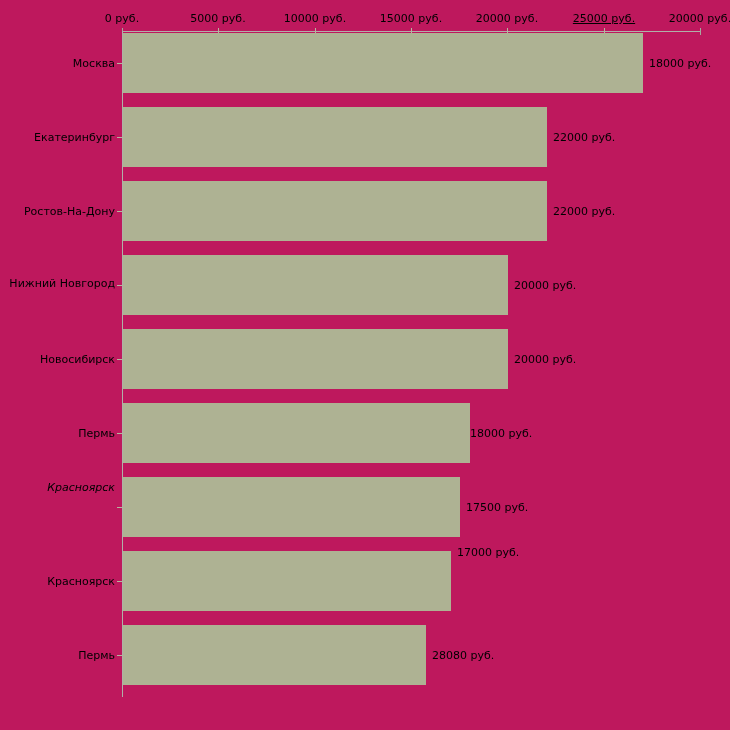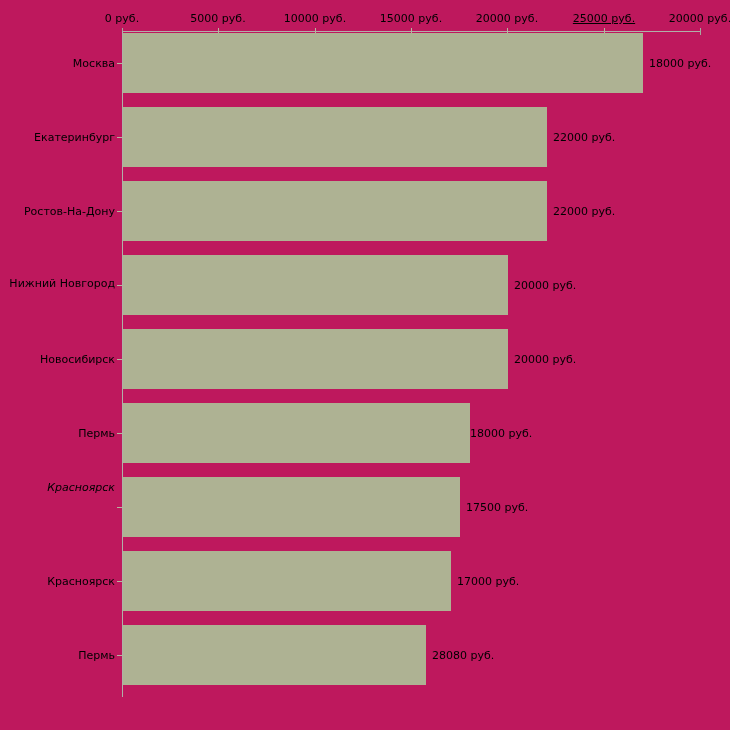--- a/index.html
+++ b/index.html
@@ -152,17 +152,17 @@
       <div class="bar" title="Самара" style="top: 625px; height: 60px; width: 303px;"></div>
     </div>
   <div id="barlabels">
       <div class="bar-value-label" style="left: 649px; top: 63px;">18000 руб.</div>
       <div class="bar-value-label" style="left: 553px; top: 137px;">22000 руб.</div>
       <div class="bar-value-label" style="left: 553px; top: 211px;">22000 руб.</div>
       <div class="bar-value-label" style="left: 514px; top: 285px;">20000 руб.</div>
       <div class="bar-value-label" style="left: 514px; top: 359px;">20000 руб.</div>
       <div class="bar-value-label" style="left: 470px; top: 433px;">18000 руб.</div>
       <div class="bar-value-label" style="left: 466px; top: 507px;">17500 руб.</div>
-      <div class="bar-value-label" style="left: 457px; top: 581px;">17000 руб.</div>
+      <div class="bar-value-label" style="left: 457px; top: 552px;">17000 руб.</div>
       <div class="bar-value-label" style="left: 432px; top: 655px;">28080 руб.</div>
     </div>
 
 </div>
 
 </body></html>

